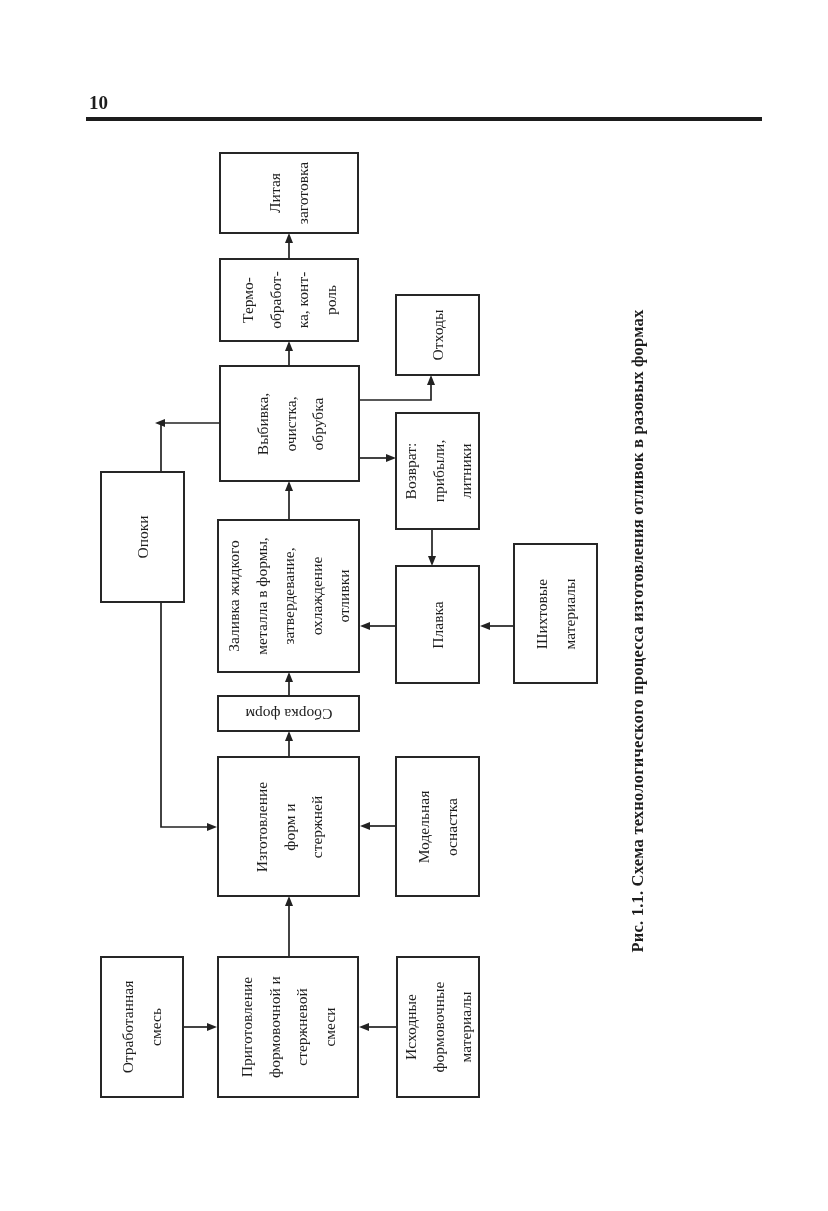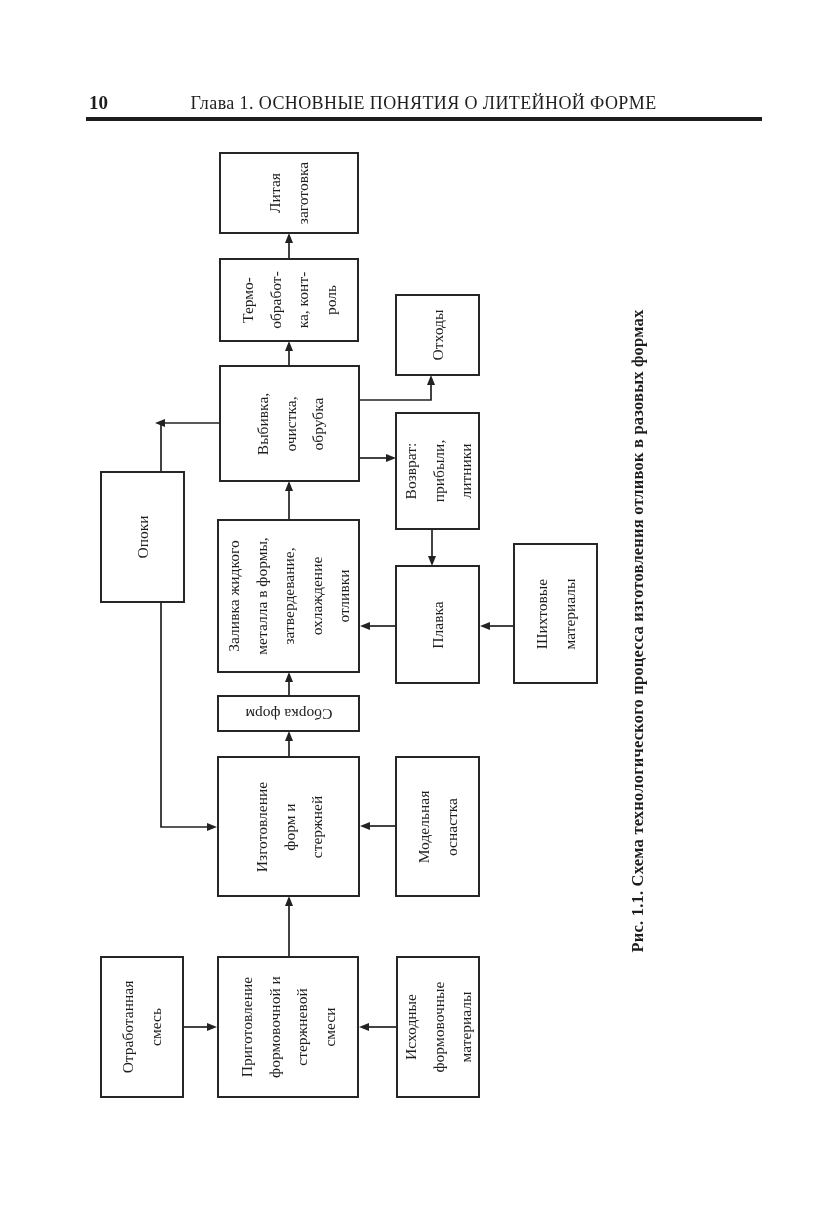--- a/index.html
+++ b/index.html
@@ -31,21 +31,20 @@
     transform:rotate(-90deg);text-align:center;
     font-weight:bold;font-size:16.5px;letter-spacing:.2px;white-space:nowrap;
   }
 </style>
 </head>
 <body>
 
 <div class="page">
 
   <div class="pagenum">10</div>
-  <div class="chapter">Глава 1. ОСНОВНЫЕ ПОНЯТИЯ О ЛИТЕЙНОЙ ФОРМЕ</div>
   <div class="rule"></div>
 
   <svg class="arrows" viewBox="0 0 828 1211" xmlns="http://www.w3.org/2000/svg">
     <g>
         <line x1="281" y1="258" x2="281" y2="242"></line>
         <polygon points="281,233 277,243 285,243"></polygon>
       </g>
     <g>
         <line x1="281" y1="365" x2="281" y2="350"></line>
         <polygon points="281,341 277,351 285,351"></polygon>

